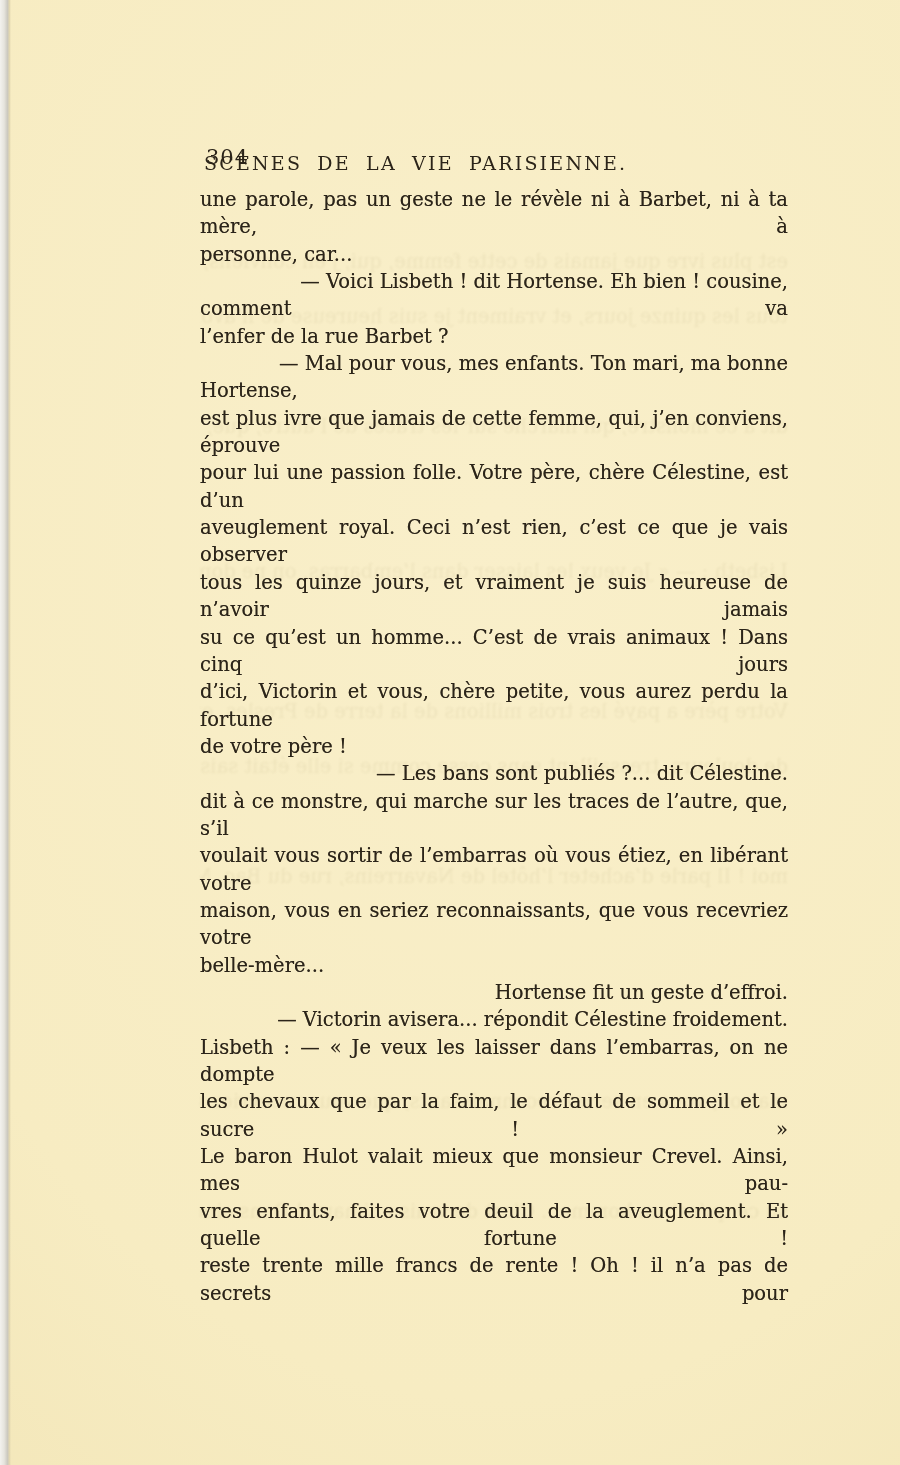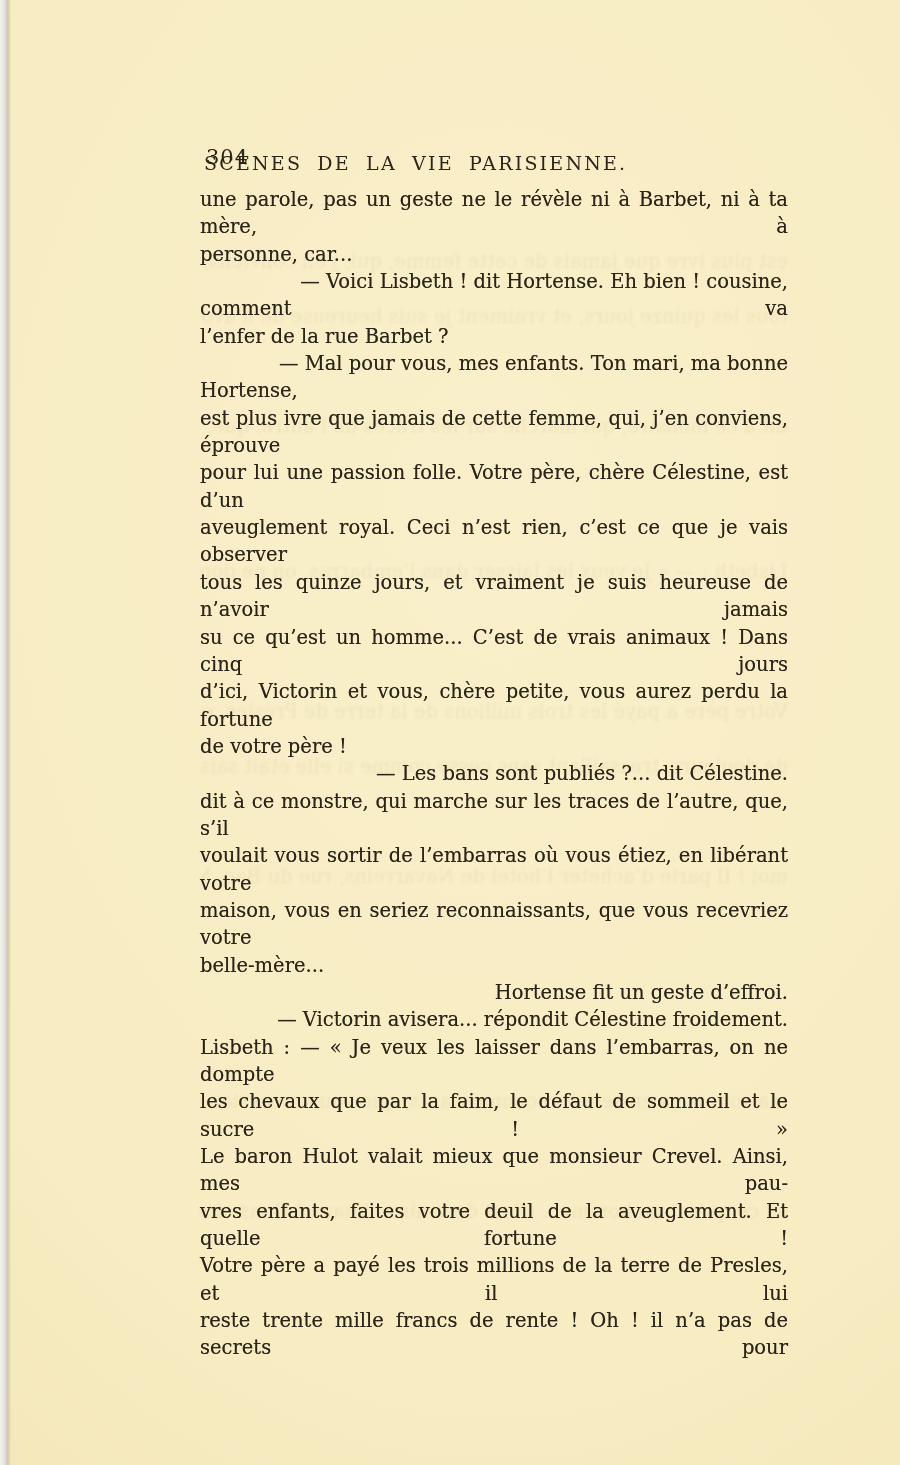--- a/index.html
+++ b/index.html
@@ -78,18 +78,17 @@
     <div class="line j">dit à ce monstre, qui marche sur les traces de l’autre, que, s’il</div>
     <div class="line j">voulait vous sortir de l’embarras où vous étiez, en libérant votre</div>
     <div class="line j">maison, vous en seriez reconnaissants, que vous recevriez votre</div>
     <div class="line">belle-mère...</div>
     <div class="line in">Hortense fit un geste d’effroi.</div>
     <div class="line in">— Victorin avisera... répondit Célestine froidement.</div>
     <div class="line j">Lisbeth : — « Je veux les laisser dans l’embarras, on ne dompte</div>
     <div class="line j">les chevaux que par la faim, le défaut de sommeil et le sucre ! »</div>
     <div class="line j">Le baron Hulot valait mieux que monsieur Crevel. Ainsi, mes pau-</div>
     <div class="line j">vres enfants, faites votre deuil de la aveuglement. Et quelle fortune !</div>
-    <div class="line j">Votre père a payé les trois millions de la terre de Presles, et il lui</div>
     <div class="line j">reste trente mille francs de rente ! Oh ! il n’a pas de secrets pour</div>
 
   </div>
 
 </div>
 
 </body></html>

